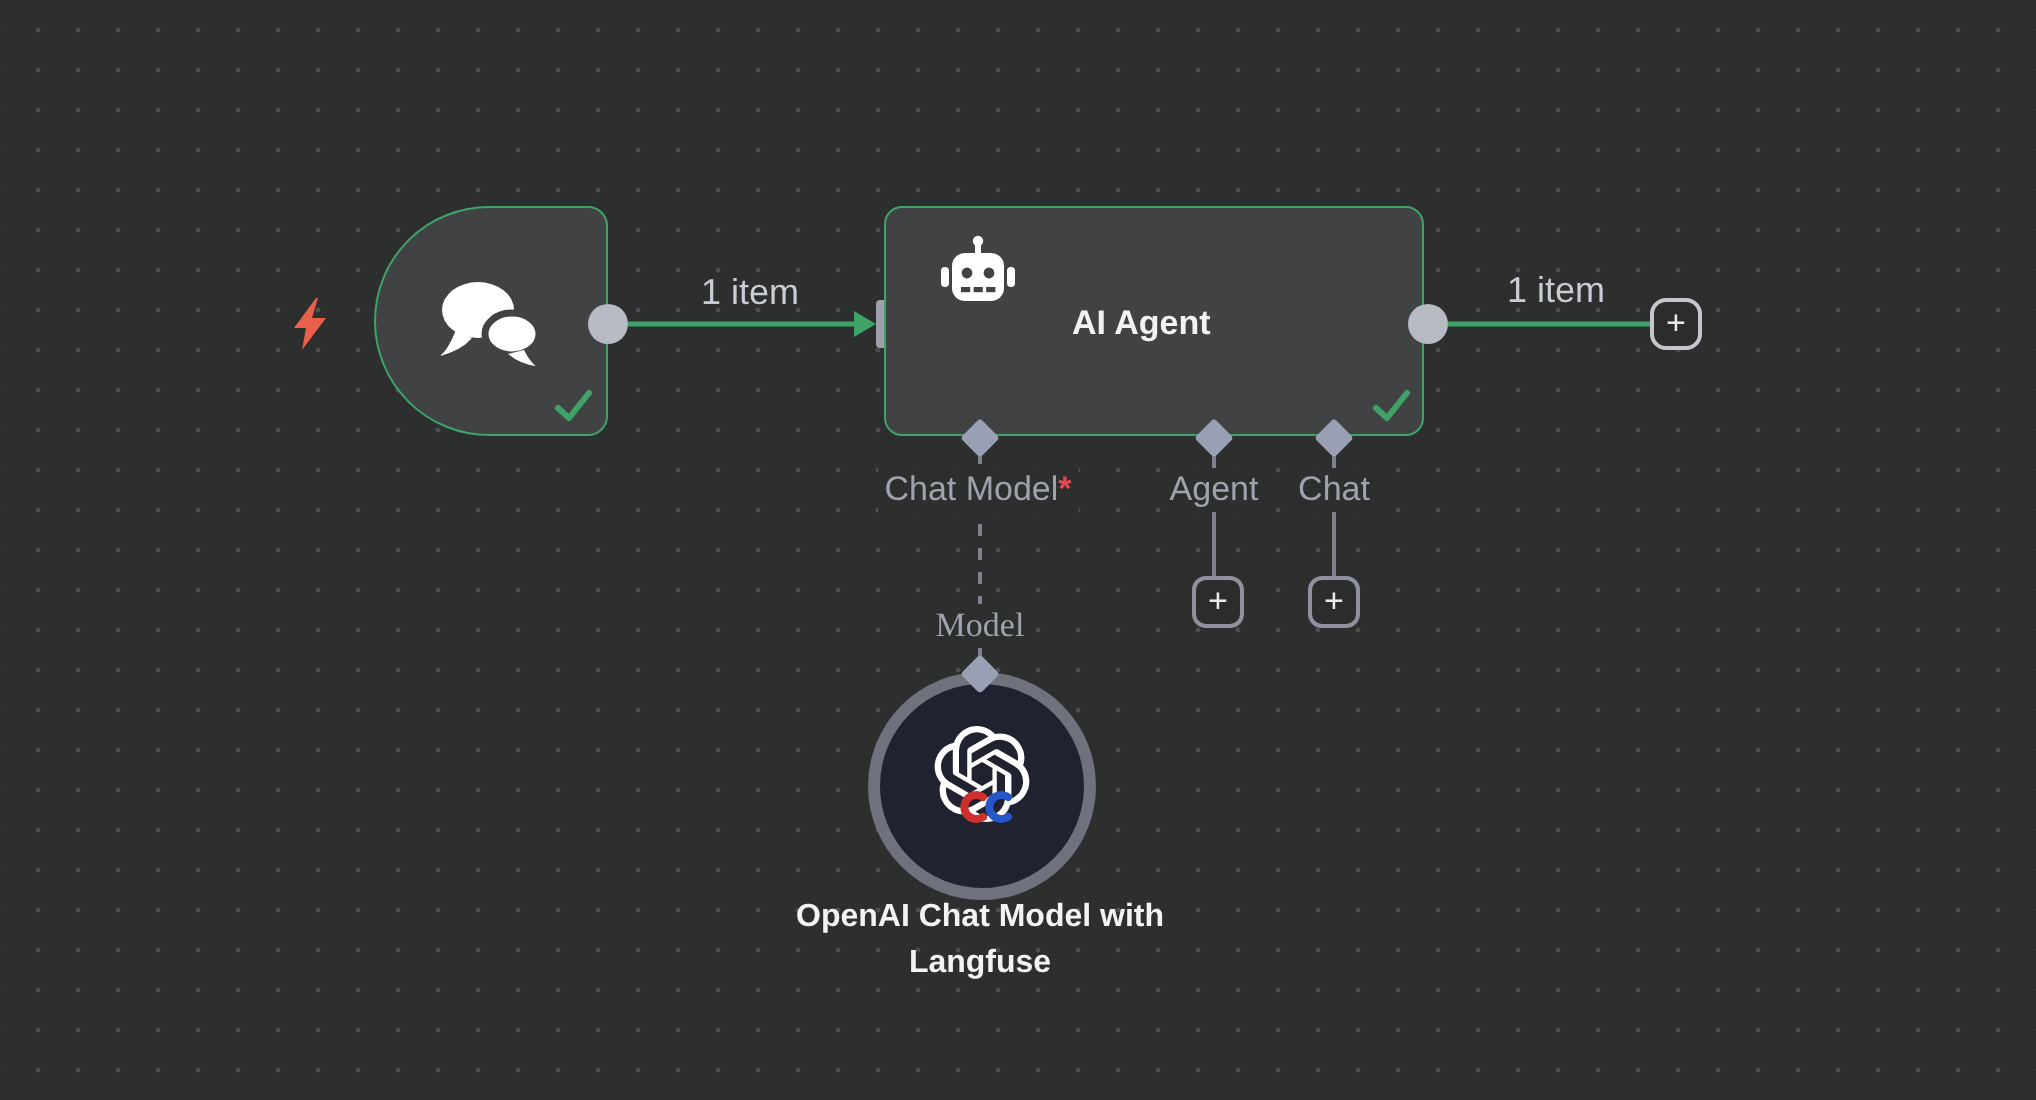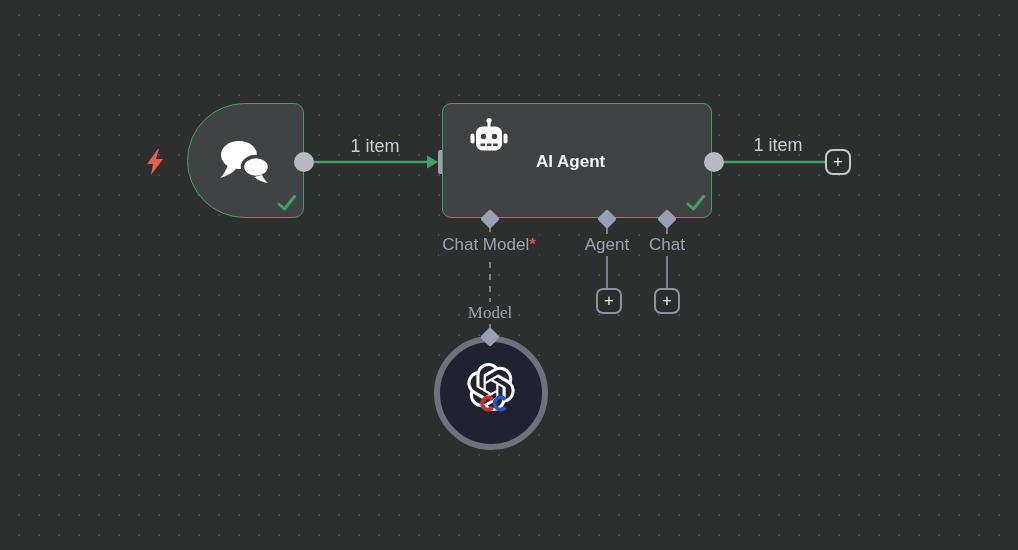--- a/index.html
+++ b/index.html
@@ -211,16 +211,17 @@
     <svg style="position:absolute; left:27px; top:21px;" width="48" height="48" viewBox="0 0 24 24">
       <path fill="#ffffff" d="M22.2819 9.8211a5.9847 5.9847 0 0 0-.5157-4.9108 6.0462 6.0462 0 0 0-6.5098-2.9A6.0651 6.0651 0 0 0 4.9807 4.1818a5.9847 5.9847 0 0 0-3.9977 2.9 6.0462 6.0462 0 0 0 .7427 7.0966 5.98 5.98 0 0 0 .511 4.9107 6.051 6.051 0 0 0 6.5146 2.9001A5.9847 5.9847 0 0 0 13.2599 24a6.0557 6.0557 0 0 0 5.7718-4.2058 5.9894 5.9894 0 0 0 3.9977-2.9001 6.0557 6.0557 0 0 0-.7475-7.073zM13.2599 22.4307a4.4755 4.4755 0 0 1-2.8764-1.0408l.1419-.0804 4.7783-2.7582a.7948.7948 0 0 0 .3927-.6813v-6.7369l2.02 1.1686a.071.071 0 0 1 .038.052v5.5826a4.504 4.504 0 0 1-4.4945 4.4944zm-9.6607-4.1254a4.4708 4.4708 0 0 1-.5346-3.0137l.142.0852 4.783 2.7582a.7712.7712 0 0 0 .7806 0l5.8428-3.3685v2.3324a.0804.0804 0 0 1-.0332.0615L9.74 19.9502a4.4992 4.4992 0 0 1-6.1408-1.6449zM2.3408 7.8956a4.485 4.485 0 0 1 2.3655-1.9728V11.6a.7664.7664 0 0 0 .3879.6765l5.8144 3.3543-2.0201 1.1685a.0757.0757 0 0 1-.071 0l-4.8303-2.7865A4.504 4.504 0 0 1 2.3408 7.8956zm16.5963 3.8558L13.1038 8.364 15.1192 7.2a.0757.0757 0 0 1 .071 0l4.8303 2.7913a4.4944 4.4944 0 0 1-.6765 8.1042v-5.6772a.79.79 0 0 0-.3879-.6769zm2.0107-3.0231l-.142-.0852-4.7735-2.7818a.7759.7759 0 0 0-.7854 0L9.409 9.2297V6.8974a.0662.0662 0 0 1 .0284-.0615l4.8303-2.7866a4.4992 4.4992 0 0 1 6.6802 4.66zM8.3065 12.863l-2.02-1.1638a.0804.0804 0 0 1-.038-.0567V6.0742a4.4992 4.4992 0 0 1 7.3757-3.4537l-.142.0805L8.704 5.459a.7948.7948 0 0 0-.3927.6813zm1.0976-2.3654l2.602-1.4998 2.6069 1.4998v2.9994l-2.5974 1.4997-2.6067-1.4997z"></path>
     </svg>
     <svg style="position:absolute; left:38px; top:52px;" width="32" height="19" viewBox="0 0 32 19">
       <path d="M26 4.5 A6 6 0 1 0 26 14.5" stroke="#2557c7" stroke-width="4" fill="none" stroke-linecap="round"></path>
       <path d="M13.5 4.5 A6 6 0 1 0 13.5 14.5" stroke="#cf2e2e" stroke-width="4" fill="none" stroke-linecap="round"></path>
     </svg>
   </div>
 
   <div class="diamond" style="left:483px; top:330px;"></div>
+  <div class="node-label model-label">OpenAI Chat Model with Langfuse</div>
 
   <div class="plus-btn plus-btn-output"><span>+</span></div>
 
 </div>
 
 </body></html>

